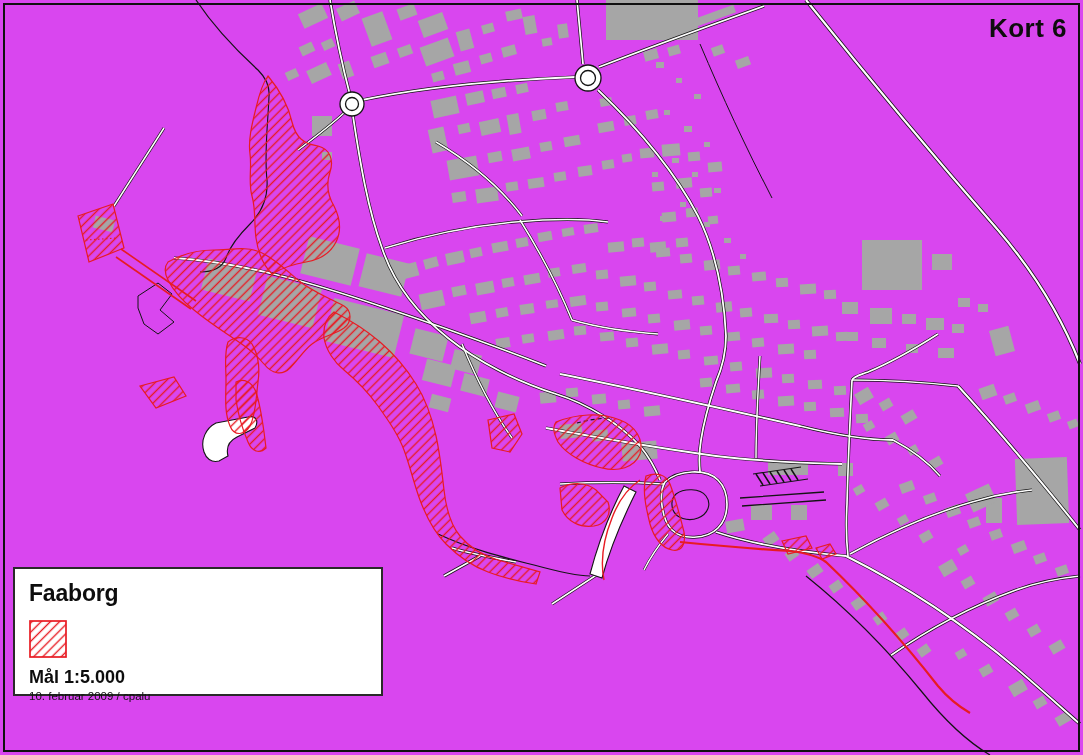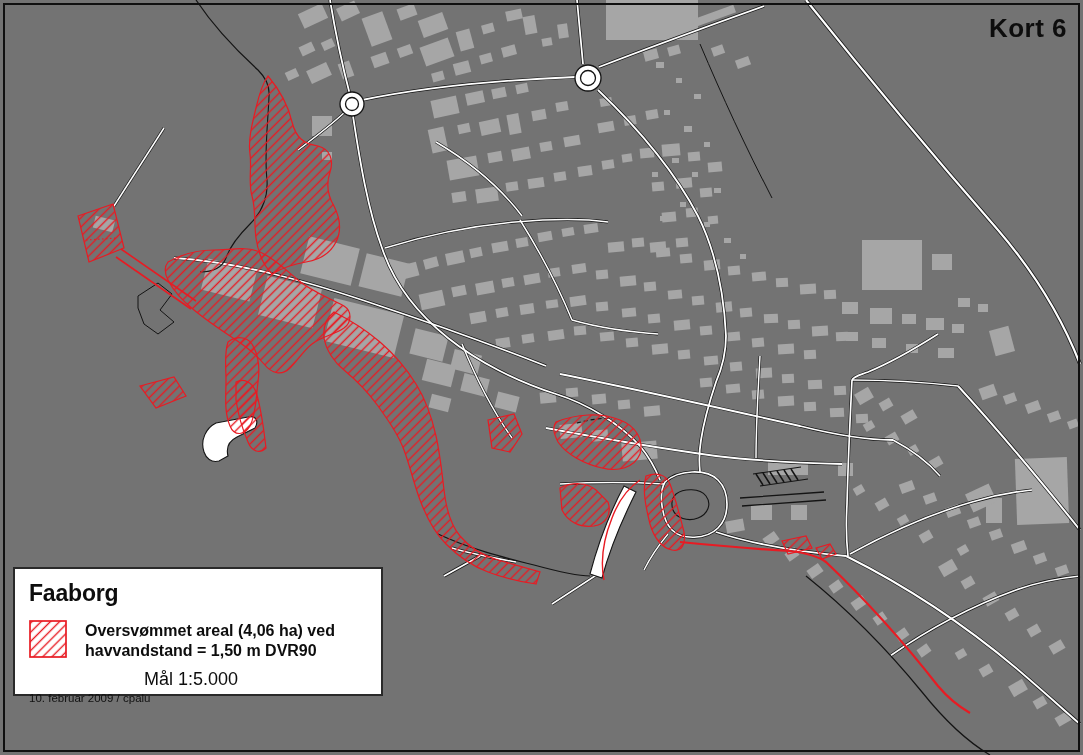--- a/index.html
+++ b/index.html
@@ -1,27 +1,27 @@
 <!DOCTYPE html>
 <html><head>
 <meta charset="utf-8">
 <style>
   html,body{margin:0;padding:0;background:#fff;}
-  .stage{position:relative;width:1083px;height:755px;background:#737373;overflow:hidden;
+  .stage{position:relative;width:1083px;height:755px;background:#d946ef;overflow:hidden;
          font-family:"Liberation Sans", sans-serif;}
   #map-svg{position:absolute;left:0;top:0;width:1083px;height:755px;}
   .frame{position:absolute;left:3px;top:3px;right:3px;bottom:3px;border:2px solid #101010;pointer-events:none;}
   .kort{position:absolute;top:13px;right:16px;font-size:26px;font-weight:bold;color:#0d0d0d;letter-spacing:0.5px;}
   .legend{position:absolute;left:13px;top:567px;width:370px;height:129px;box-sizing:border-box;
           background:#ffffff;border:2px solid #2a2a2a;padding:10px 14px 8px 14px;}
   .lg-title{font-size:23px;font-weight:bold;line-height:28px;color:#0d0d0d;letter-spacing:-0.2px;}
   .lg-row{display:flex;align-items:flex-start;margin-top:13px;}
   .swatch{flex:0 0 auto;display:block;}
   .lg-label{margin-left:18px;font-size:16px;font-weight:bold;line-height:19.5px;color:#0d0d0d;padding-top:1px;}
-  .lg-scale{margin-top:9px;margin-right:14px;text-align:center;font-size:18px;font-weight:normal;color:#0d0d0d;}
+  .lg-scale{margin-top:9px;margin-right:14px;text-align:left;font-size:18px;font-weight:bold;color:#0d0d0d;}
   .lg-date{margin-top:2px;margin-right:2px;text-align:left;font-size:11.5px;color:#111;}
 </style>
 </head>
 <body>
 
 <div class="stage">
 
   <svg id="map-svg" viewBox="0 0 1083 755" xmlns="http://www.w3.org/2000/svg">
     <defs>
       <pattern id="floodHatch" width="6.5" height="6.5" patternUnits="userSpaceOnUse" patternTransform="rotate(45)">
@@ -387,22 +387,18 @@
   <div class="kort">Kort 6</div>
 
   <div class="legend">
     <div class="lg-title">
       <div>Faaborg</div>
     </div>
     <div class="lg-row">
       <svg class="swatch" width="38" height="38" xmlns="http://www.w3.org/2000/svg">
         <rect id="swatch-rect" x="1" y="1" width="36" height="36" fill="url(#floodHatch)" stroke="#e81b23" stroke-width="1.7"></rect>
       </svg>
-      <div class="lg-label">
-        <div>Oversvømmet areal (4,06 ha) ved</div>
-        <div>havvandstand = 1,50 m DVR90</div>
-      </div>
     </div>
     <div class="lg-scale">Mål 1:5.000</div>
     <div class="lg-date">10. februar 2009 / cpalu</div>
   </div>
 
 </div>
 
 </body></html>

